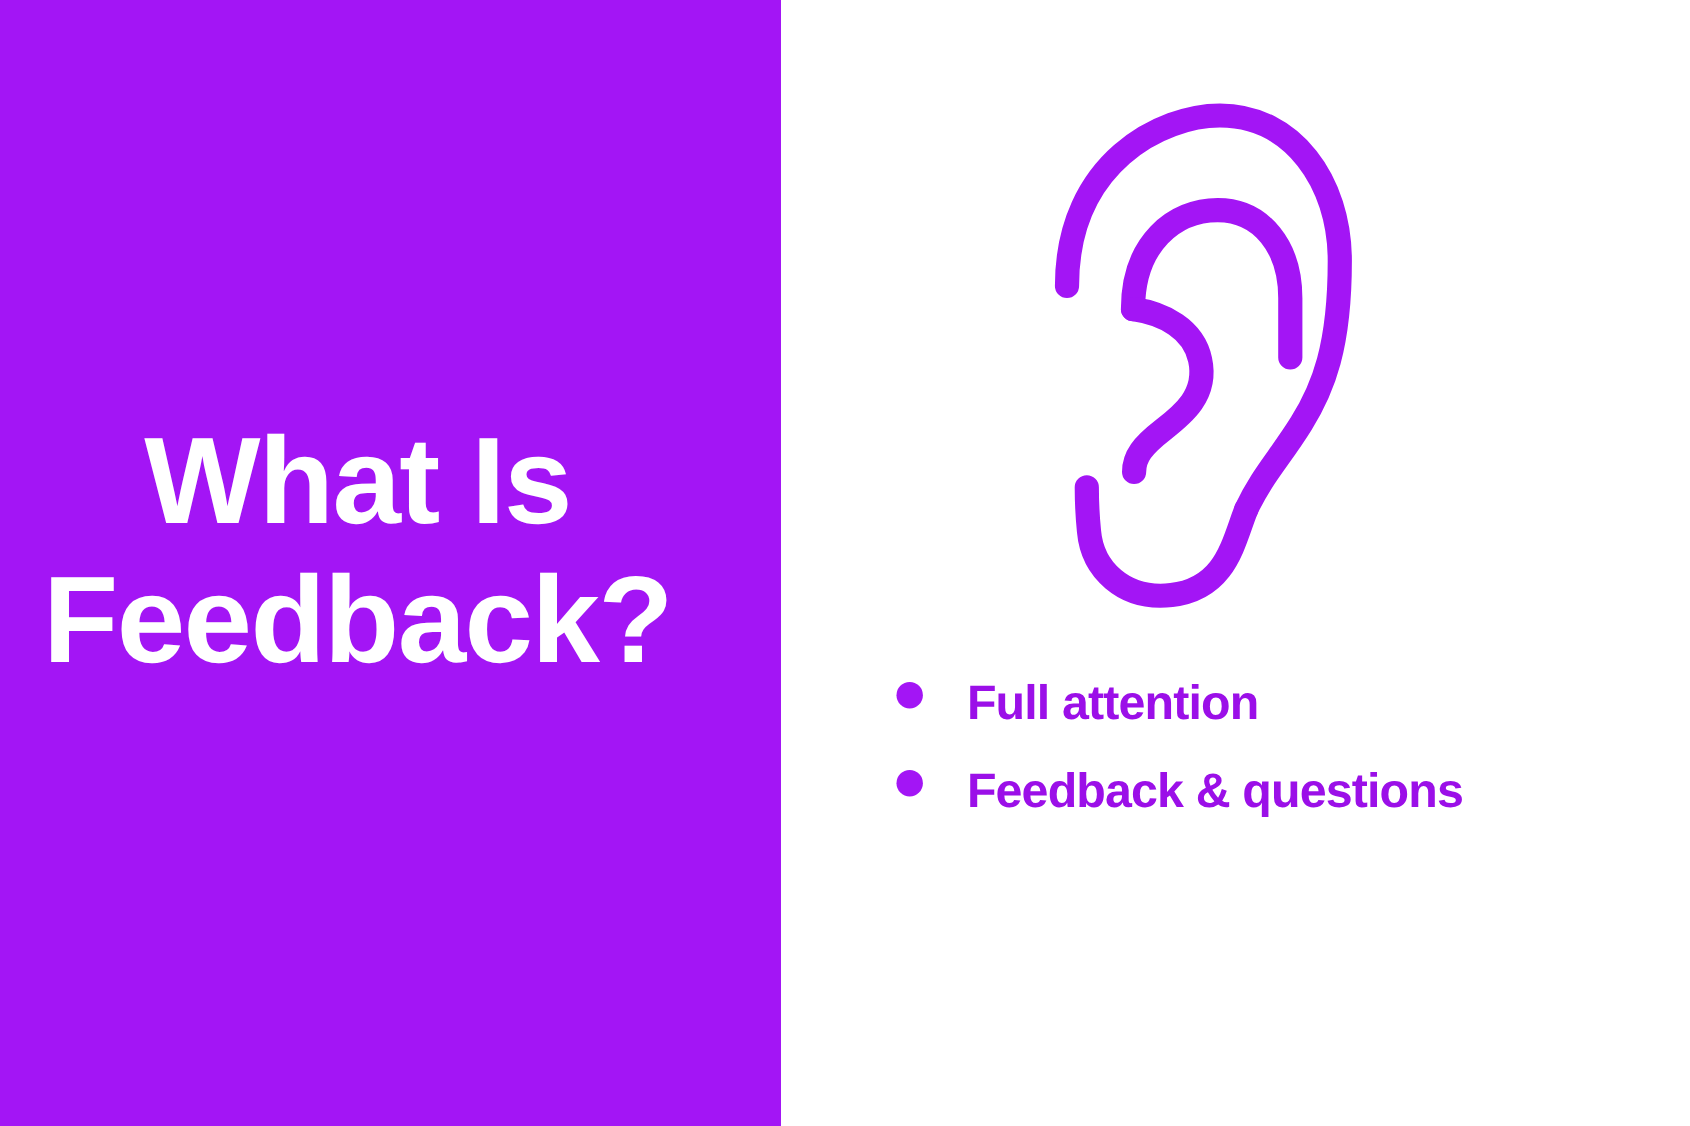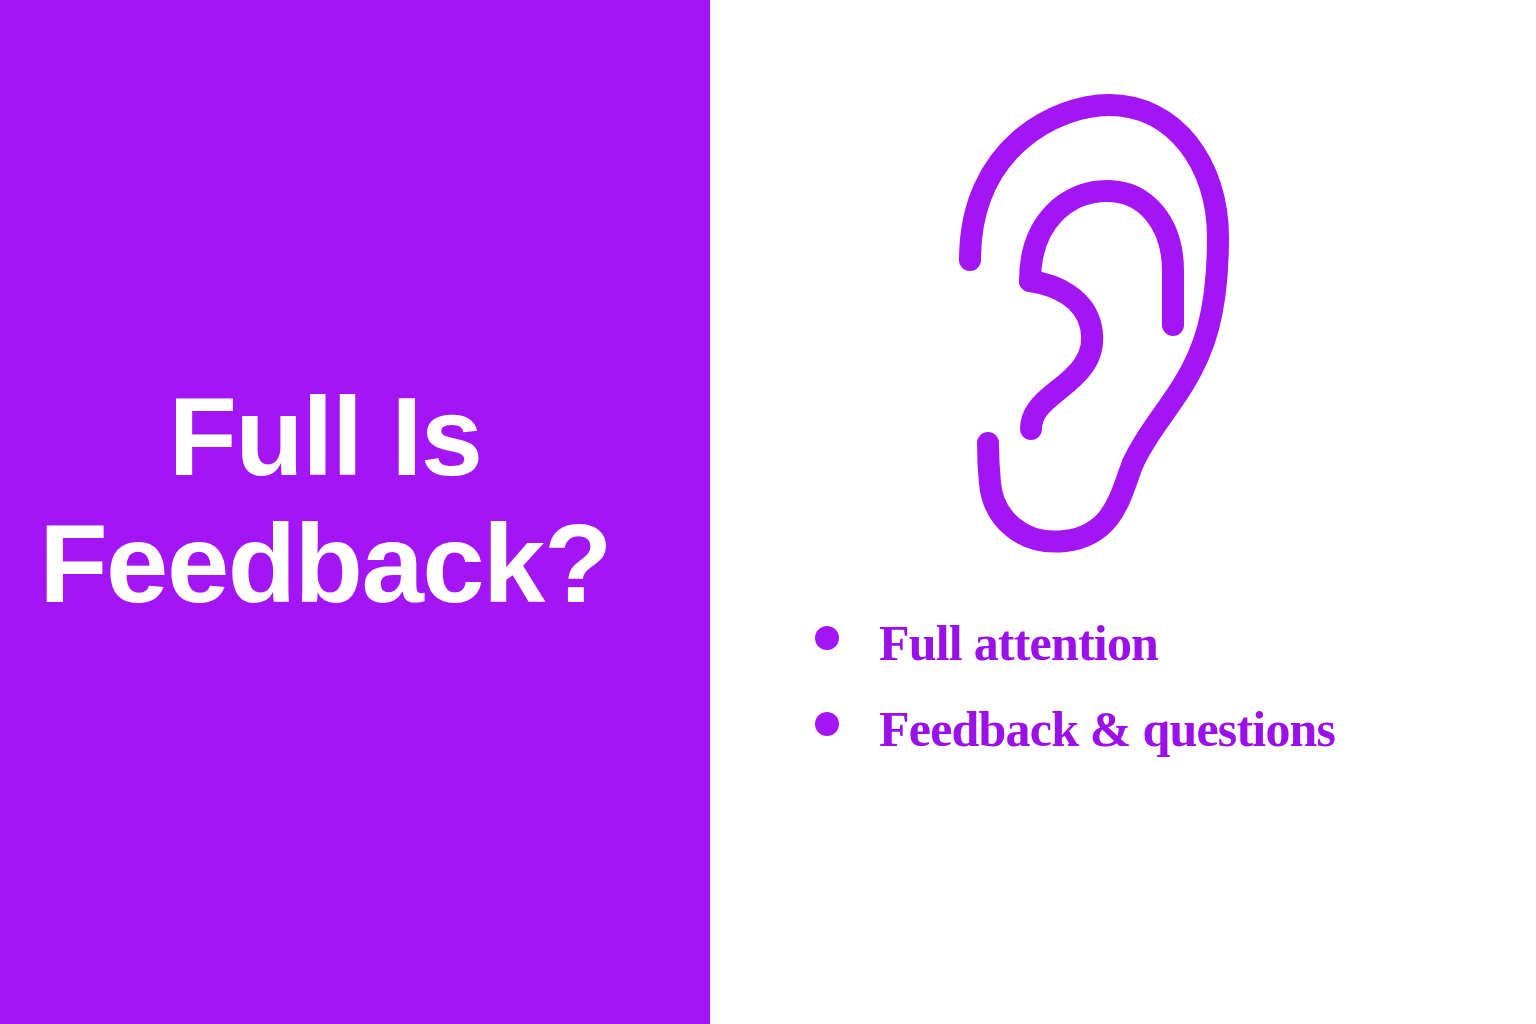--- a/index.html
+++ b/index.html
@@ -97,36 +97,36 @@
     border-radius: 50%;
     background: #a315f5;
     flex: 0 0 auto;
     margin-right: 40px;
     position: relative;
     top: -10px;
   }
 
   .bullet-text {
     color: #9b0fe8;
-    font-family: Liberation Serif, serif;
+    font-family: Liberation Sans, sans-serif;
     font-weight: bold;
-    font-size: 50px;
+    font-size: 44px;
     line-height: 1;
     letter-spacing: -0.8px;
     white-space: nowrap;
   }
 </style>
 </head>
 <body>
 
 <div class="slide">
 
   <div class="left-panel">
     <div class="title-block">
-      <span class="title-line">Full Is</span>
+      <span class="title-line">What Is</span>
       <span class="title-line">Feedback?</span>
     </div>
   </div>
 
   <div class="right-panel">
 
     <div class="ear-wrap">
       <svg viewBox="0 0 320 480" xmlns="http://www.w3.org/2000/svg" fill="none" stroke="#a315f5" stroke-width="22" stroke-linecap="round" stroke-linejoin="round">
 
         <path d="M 35 175

